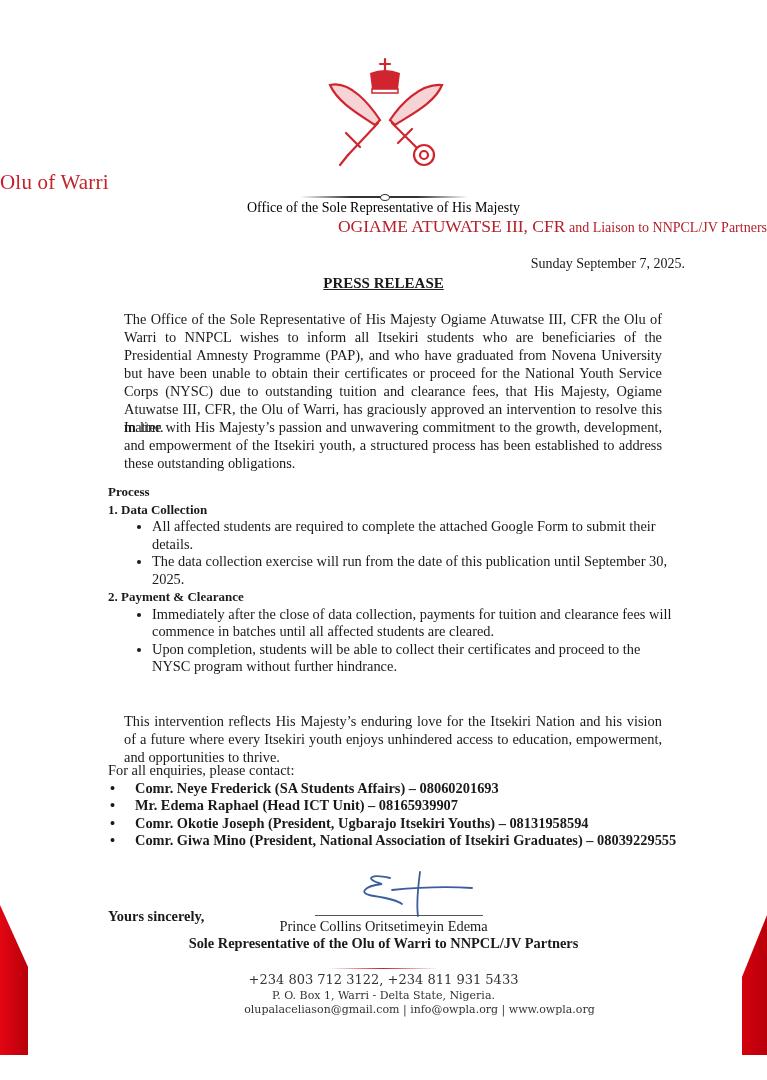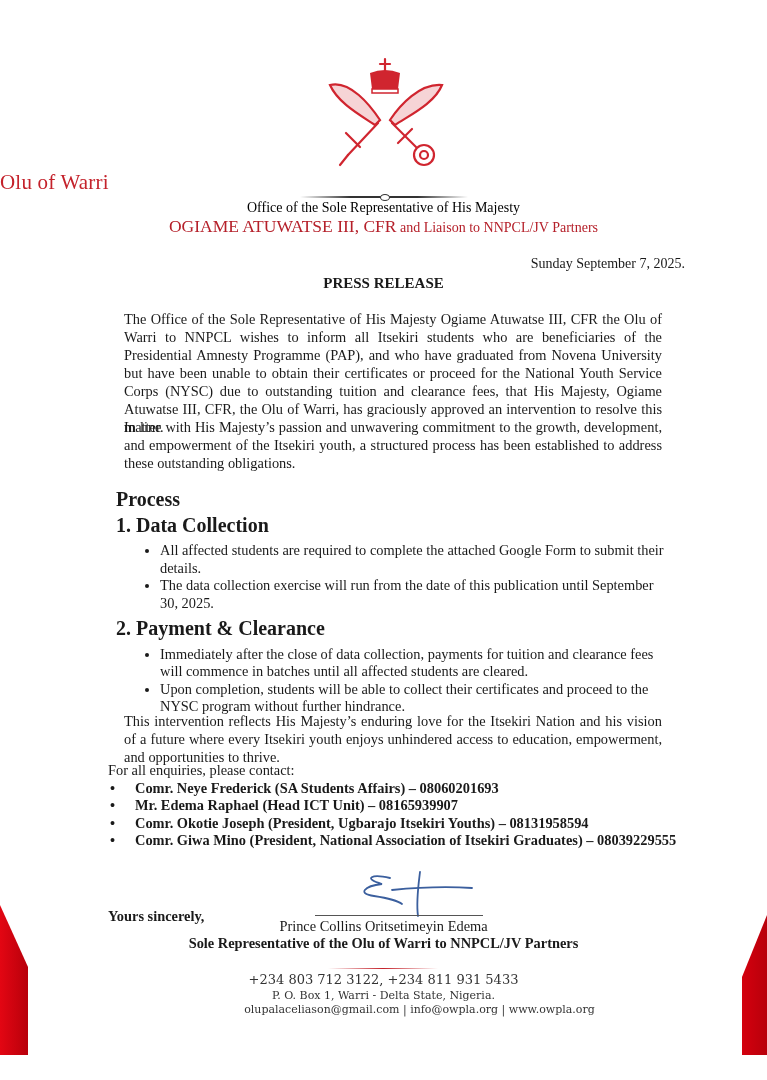--- a/index.html
+++ b/index.html
@@ -25,39 +25,39 @@
   .rule {
     position: absolute; left: 300px; top: 196px; width: 168px; height: 2px;
     background: linear-gradient(90deg, rgba(60,60,60,0), #333 30%, #333 70%, rgba(60,60,60,0));
   }
   .rule-dot { position: absolute; left: 380px; top: 194px; width: 8px; height: 5px; border: 1px solid #333; border-radius: 50%; background: #fff; }
   .office-line {
     position: absolute; left: 0; width: 767px; top: 200px; text-align: center;
     font-size: 14px; color: #000000;
   }
   .majesty-line {
-    position: absolute; left: 0; width: 767px; top: 216px; text-align: center;
+    position: absolute; left: 0; width: 767px; top: 216px; text-align: right;
     color: #b5202a;
   }
   .majesty-line .big { font-size: 17.5px; }
   .majesty-line .small { font-size: 14px; }
   .date {
     position: absolute; right: 82px; top: 256px; font-weight: normal; font-size: 14px;
   }
   .pr-title {
     position: absolute; left: 0; width: 767px; top: 275px; text-align: center;
-    font-weight: bold; font-size: 15px; 
+    font-weight: bold; font-size: 15px; text-decoration: underline;
   }
   .body { position: absolute; left: 108px; width: 570px; font-size: 14.4px; line-height: 18px; }
   .justify { text-align: justify; margin: 16px; }
   .p1 { top: 294px; }
   .p2 { top: 402px; }
   .process { top: 483px; }
-  .process h4 { margin: 8px; font-size: 20px; line-height: 17.5px; }
-  .process ul { margin: 8px; padding-left: 44px; }
+  .process h4 { margin: 0; font-size: 13px; line-height: 17.5px; }
+  .process ul { margin: 0; padding-left: 44px; }
   .process li { line-height: 17.5px; }
   .p3 { top: 696px; }
   .contacts { top: 762px; }
   .contacts .intro { margin: 0; line-height: 17.5px; }
   .contacts ul { margin: 0; padding-left: 0; list-style: none; }
   .contacts li { position: relative; padding-left: 27px; font-weight: bold; line-height: 17.5px; text-align: justify; }
   .contacts li .bullet { position: absolute; left: 2px; top: 0; font-weight: bold; }
   .sincerely { position: absolute; left: 108px; top: 908px; font-weight: bold; font-size: 14.4px; }
   .signature { position: absolute; left: 312px; top: 868px; width: 170px; height: 50px; }
   .sig-line { position: absolute; left: 315px; top: 915px; width: 168px; height: 1px; background: #555; }

